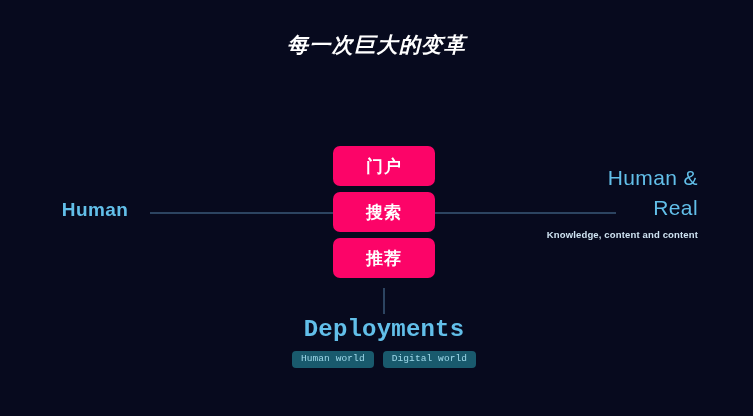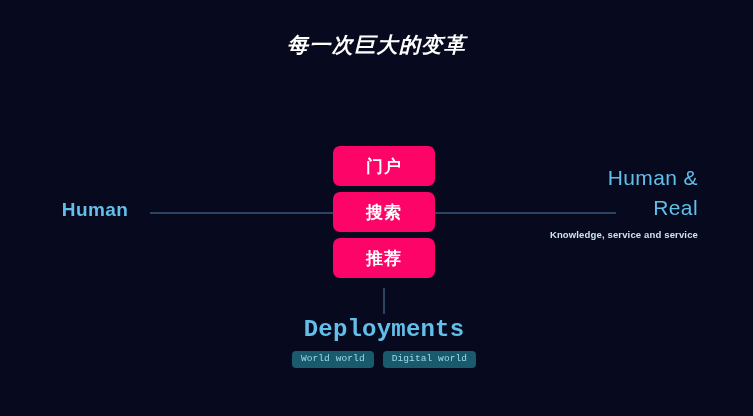--- a/index.html
+++ b/index.html
@@ -203,24 +203,24 @@
       <span class="pink-box-label">搜索</span>
     </div>
     <div class="pink-box">
       <span class="pink-box-label">推荐</span>
     </div>
   </div>
 
   <div class="right-group">
     <span class="right-label-1">Human &amp;</span>
     <span class="right-label-2">Real</span>
-    <span class="right-sub">Knowledge, service and service</span>
+    <span class="right-sub">Knowledge, content and content</span>
   </div>
 
   <div class="bottom-group">
     <span class="bottom-title">Deployments</span>
     <div class="badge-row">
-      <span class="badge">World world</span>
+      <span class="badge">Human world</span>
       <span class="badge">Digital world</span>
     </div>
   </div>
 
 </div>
 
 </body></html>

